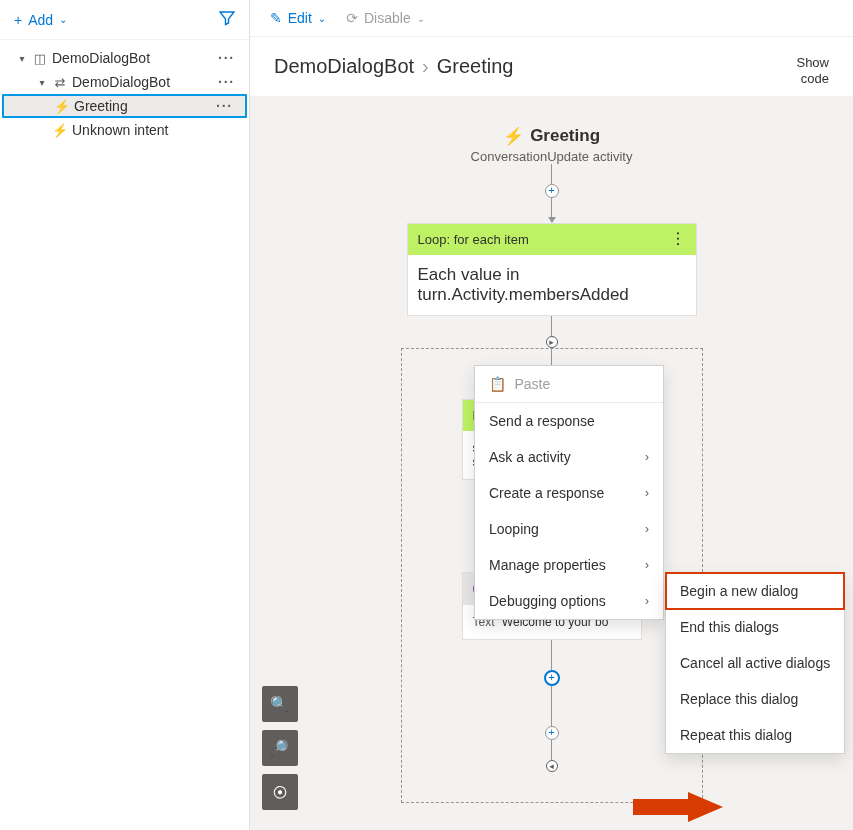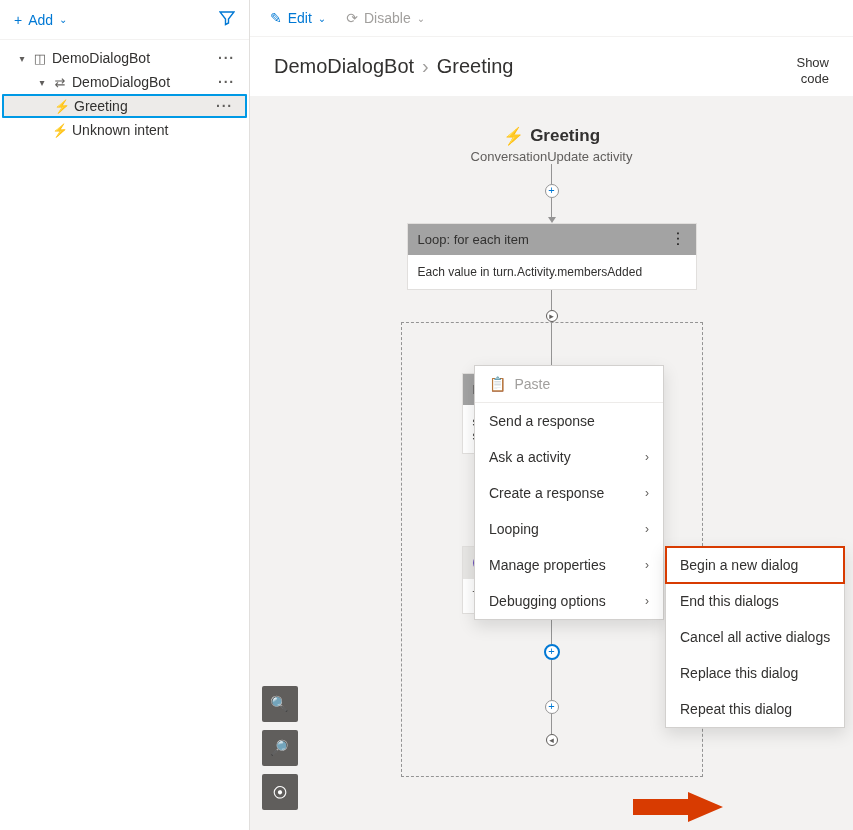--- a/index.html
+++ b/index.html
@@ -32,22 +32,22 @@
   .trigger-title { font-weight: 600; font-size: 17px; display: flex; align-items: center; gap: 6px; }
   .trigger-sub { color: #605e5c; font-size: 13px; margin-top: 2px; }
   .vline { width: 1px; background: #949494; }
   .vline.h20 { height: 20px; }
   .vline.h30 { height: 30px; }
   .vline.h40 { height: 40px; }
   .arrowhead { width: 0; height: 0; border-left: 4px solid transparent; border-right: 4px solid transparent; border-top: 6px solid #949494; margin-top: -1px; }
   .plusnode { width: 14px; height: 14px; border: 1px solid #949494; border-radius: 50%; background: #fff; display: flex; align-items: center; justify-content: center; color: #0078d4; font-size: 11px; line-height: 1; }
   .plusnode.selected { border: 2px solid #0078d4; width: 16px; height: 16px; }
   .card { width: 290px; background: #fff; border: 1px solid #e1dfdd; }
-  .card-header { display: flex; align-items: center; justify-content: space-between; background: #a3a3a3; padding: 8px 10px; font-size: 13px; }
-  .card-body { padding: 10px; font-size: 12px; }
+  .card-header { display: flex; align-items: center; justify-content: space-between; background: #bef264; padding: 8px 10px; font-size: 13px; }
+  .card-body { padding: 10px; font-size: 17px; }
   .card-body .label { color: #605e5c; margin-right: 4px; }
   .dashed-box { border: 1px dashed #949494; padding: 30px 60px; position: relative; display: flex; flex-direction: column; align-items: center; }
   .zoom-controls { position: absolute; left: 12px; bottom: 20px; display: flex; flex-direction: column; gap: 8px; }
   .zoom-btn { width: 36px; height: 36px; background: #605e5c; color: #fff; display: flex; align-items: center; justify-content: center; border-radius: 2px; cursor: pointer; font-size: 15px; }
   .context-menu, .submenu { position: absolute; background: #fff; border: 1px solid #d2d0ce; box-shadow: 0 6px 16px rgba(0,0,0,.12); min-width: 190px; z-index: 100; }
   .menu-item { display: flex; align-items: center; justify-content: space-between; padding: 10px 14px; font-size: 14px; cursor: pointer; gap: 10px; }
   .menu-item.disabled { color: #a19f9d; cursor: default; }
   .menu-item.highlight { outline: 2px solid #d83b01; outline-offset: -1px; }
   .menu-sep { height: 1px; background: #edebe9; }
   .chevron-right { color: #605e5c; font-size: 12px; }
@@ -226,21 +226,21 @@
         <div class="menu-item">
           <span>Manage properties</span>
           <span class="chevron-right">›</span>
         </div>
         <div class="menu-item">
           <span>Debugging options</span>
           <span class="chevron-right">›</span>
         </div>
       </div>
 
-      <div class="submenu" style="left:415px; top:450px; min-width:172px;">
+      <div class="submenu" style="left:415px; top:476px; min-width:172px;">
         <div class="menu-item highlight">
           <span>Begin a new dialog</span>
         </div>
         <div class="menu-item">
           <span>End this dialogs</span>
         </div>
         <div class="menu-item">
           <span>Cancel all active dialogs</span>
         </div>
         <div class="menu-item">

